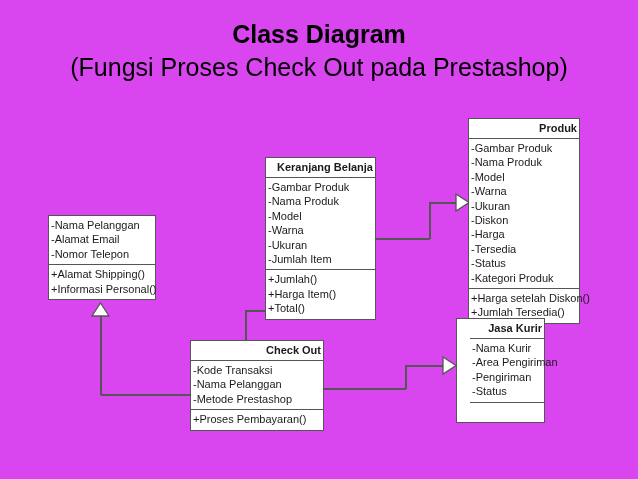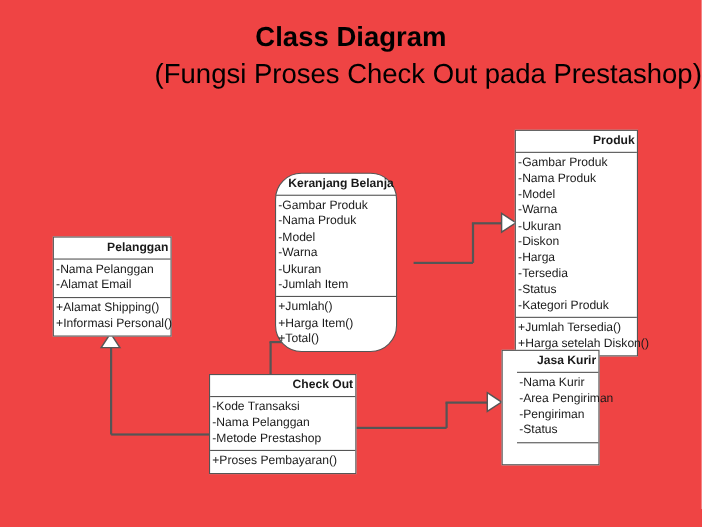--- a/index.html
+++ b/index.html
@@ -4,21 +4,21 @@
 <style>
   html, body {
     margin: 0;
     padding: 0;
     background: #ffffff;
   }
   #canvas {
     position: relative;
     width: 638px;
     height: 479px;
-    background: #ef4444;
+    background: #d946ef;
     font-family: "Liberation Sans", sans-serif;
     overflow: hidden;
   }
 
   
   .title-block {
     position: absolute;
     left: 0;
     top: 18px;
     width: 638px;
@@ -29,21 +29,20 @@
     font-weight: bold;
     color: #000000;
     line-height: 32px;
     letter-spacing: 0px;
   }
   .title-sub {
     font-size: 25px;
     font-weight: normal;
     color: #000000;
     line-height: 34px;
-    text-align: right;
   }
 
   
   .uml-class {
     position: absolute;
     box-sizing: border-box;
     border: 1.5px solid #555555;
     background: #ffffff;
     color: #1a1a1a;
   }
@@ -115,32 +114,32 @@
   </svg>
 
   <div class="seg h" style="left:323px; top:388px; width:83px;"></div>
   <div class="seg v" style="left:405px; top:366px; height:23px;"></div>
   <div class="seg h" style="left:405px; top:365px; width:39px;"></div>
   <svg class="tri-svg" style="left:443px; top:357px; width:14px; height:18px;">
     <polygon points="0,0 13,8.5 0,17" fill="#ffffff" stroke="#555555" stroke-width="1.3"></polygon>
   </svg>
 
   <div class="uml-class" style="left:48px; top:215px; width:108px;">
-    <div class="uml-name">Pelanggan</div>
     <div class="uml-compartment attrs">
       <div class="uml-row">-Nama Pelanggan</div>
       <div class="uml-row">-Alamat Email</div>
+      <div class="uml-row">-Nomor Telepon</div>
     </div>
     <div class="uml-compartment">
       <div class="uml-row">+Alamat Shipping()</div>
       <div class="uml-row">+Informasi Personal()</div>
     </div>
   </div>
 
-  <div class="uml-class" style="left:250px; top:157px; width:111px;border-radius:24px;">
+  <div class="uml-class" style="left:265px; top:157px; width:111px;">
     <div class="uml-name">Keranjang Belanja</div>
     <div class="uml-compartment attrs">
       <div class="uml-row">-Gambar Produk</div>
       <div class="uml-row">-Nama Produk</div>
       <div class="uml-row">-Model</div>
       <div class="uml-row">-Warna</div>
       <div class="uml-row">-Ukuran</div>
       <div class="uml-row">-Jumlah Item</div>
     </div>
     <div class="uml-compartment">
@@ -158,22 +157,22 @@
       <div class="uml-row">-Model</div>
       <div class="uml-row">-Warna</div>
       <div class="uml-row">-Ukuran</div>
       <div class="uml-row">-Diskon</div>
       <div class="uml-row">-Harga</div>
       <div class="uml-row">-Tersedia</div>
       <div class="uml-row">-Status</div>
       <div class="uml-row">-Kategori Produk</div>
     </div>
     <div class="uml-compartment">
+      <div class="uml-row">+Harga setelah Diskon()</div>
       <div class="uml-row">+Jumlah Tersedia()</div>
-      <div class="uml-row">+Harga setelah Diskon()</div>
     </div>
   </div>
 
   <div class="uml-class" style="left:190px; top:340px; width:134px;">
     <div class="uml-name">Check Out</div>
     <div class="uml-compartment attrs">
       <div class="uml-row">-Kode Transaksi</div>
       <div class="uml-row">-Nama Pelanggan</div>
       <div class="uml-row">-Metode Prestashop</div>
     </div>

